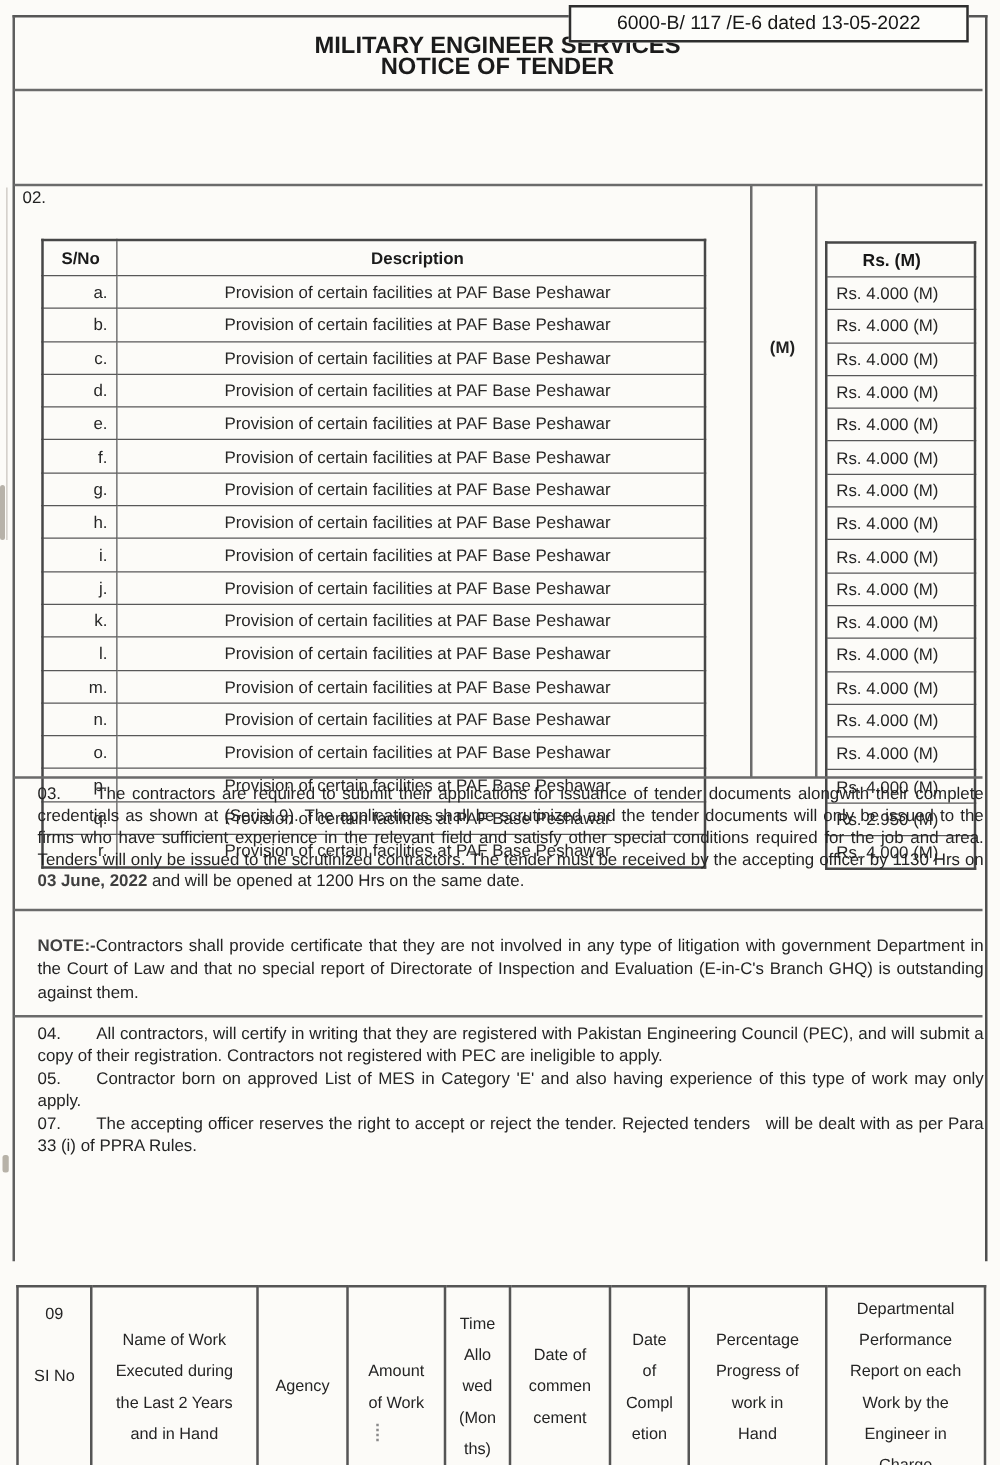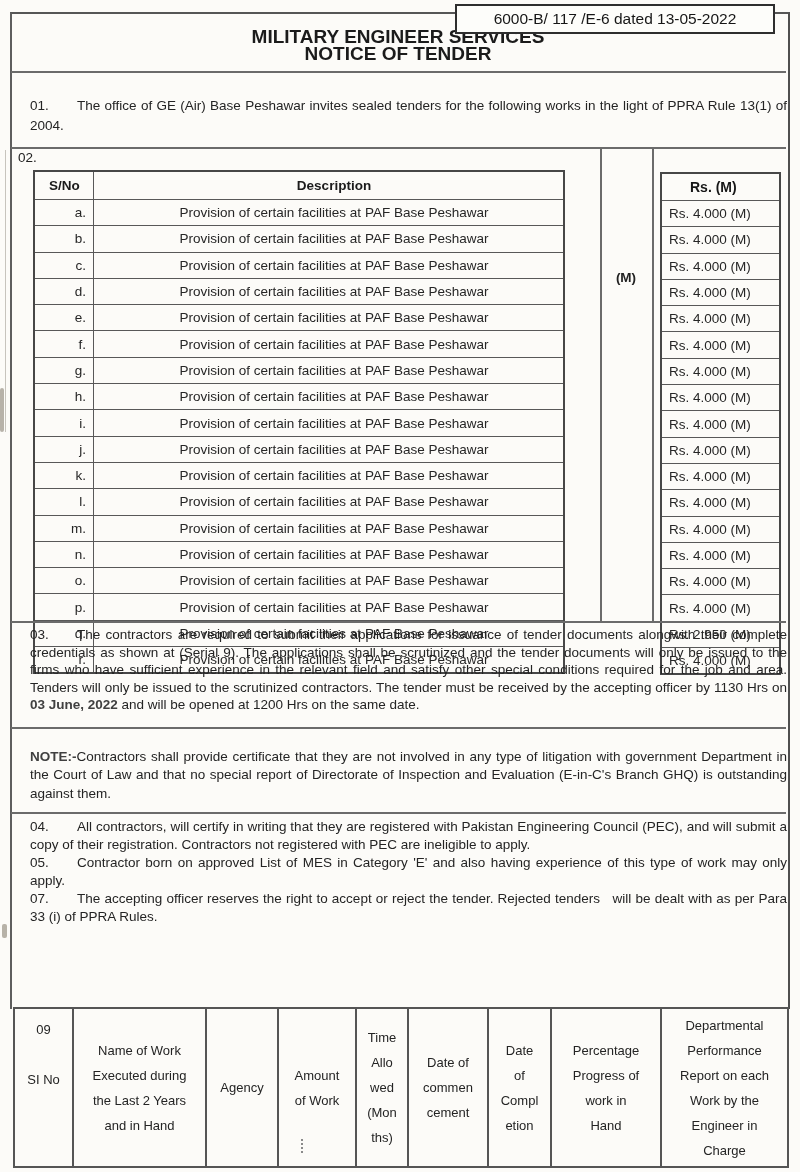--- a/index.html
+++ b/index.html
@@ -21,21 +21,21 @@
   .doc-title{
     position:absolute;left:10px;top:29px;width:776px;text-align:center;
     font-weight:bold;font-size:19px;line-height:16.5px;color:#1b1b1b;
   }
   .hline{position:absolute;height:2px;background:#6b6b6b;left:11px;width:775px;}
   .vline{position:absolute;width:2px;background:#6b6b6b;}
   .para{ text-align:justify;font-size:13.5px;color:#242424;}
   .pnum{display:inline-block;width:47px;}
   .p01{position:absolute;left:30px;top:96px;width:757px;line-height:20px;}
   .lbl02{position:absolute;left:18px;top:150px;font-size:13.5px;}
-  table{border-collapse:collapse;table-layout:fixed;background:#fcfbf8;}
+  table{border-collapse:collapse;table-layout:fixed;background:#fcfbf8;margin-top:21px;}
   .works{position:absolute;left:33px;top:170px;width:532px;border:2px solid #474747;}
   .works th,.works td{border:1.5px solid #585858;font-size:13.5px;font-weight:normal;overflow:hidden;white-space:nowrap;}
   .works th{height:25px;font-weight:bold;color:#1b1b1b;}
   .works td{height:23.3px;color:#262626;}
   .works .sno{width:57px;text-align:right;padding-right:7px;}
   .works th.sno{text-align:center;padding-right:0;}
   .works .desc{padding-left:12px;text-align:center;}
   .unit-mid{position:absolute;left:600px;top:270px;width:52px;text-align:center;font-weight:bold;font-size:13.5px;}
   .amounts{position:absolute;left:660px;top:172px;width:121px;border:2px solid #474747;}
   .amounts td{border:1.5px solid #585858;height:23.3px;font-size:13.5px;padding-left:7px;white-space:nowrap;overflow:hidden;color:#262626;}
@@ -67,23 +67,20 @@
     <span>6000-B/ 117 /E-6 dated 13-05-2022</span>
   </div>
 
   <div class="doc-title">
     <div>MILITARY ENGINEER SERVICES</div>
     <div>NOTICE OF TENDER</div>
   </div>
 
   <div class="hline" style="top:71px"></div>
 
-  <div class="para p01">
-    <span class="pnum">01.</span><span>The office of GE (Air) Base Peshawar invites sealed tenders for the following works in the light of PPRA Rule 13(1) of 2004.</span>
-  </div>
 
   <div class="hline" style="top:147px"></div>
 
   <div class="lbl02">02.</div>
 
   <div class="vline" style="left:600px;top:148px;height:474px"></div>
   <div class="vline" style="left:652px;top:148px;height:474px"></div>
   <div class="unit-mid">(M)</div>
 
   <table class="works">

